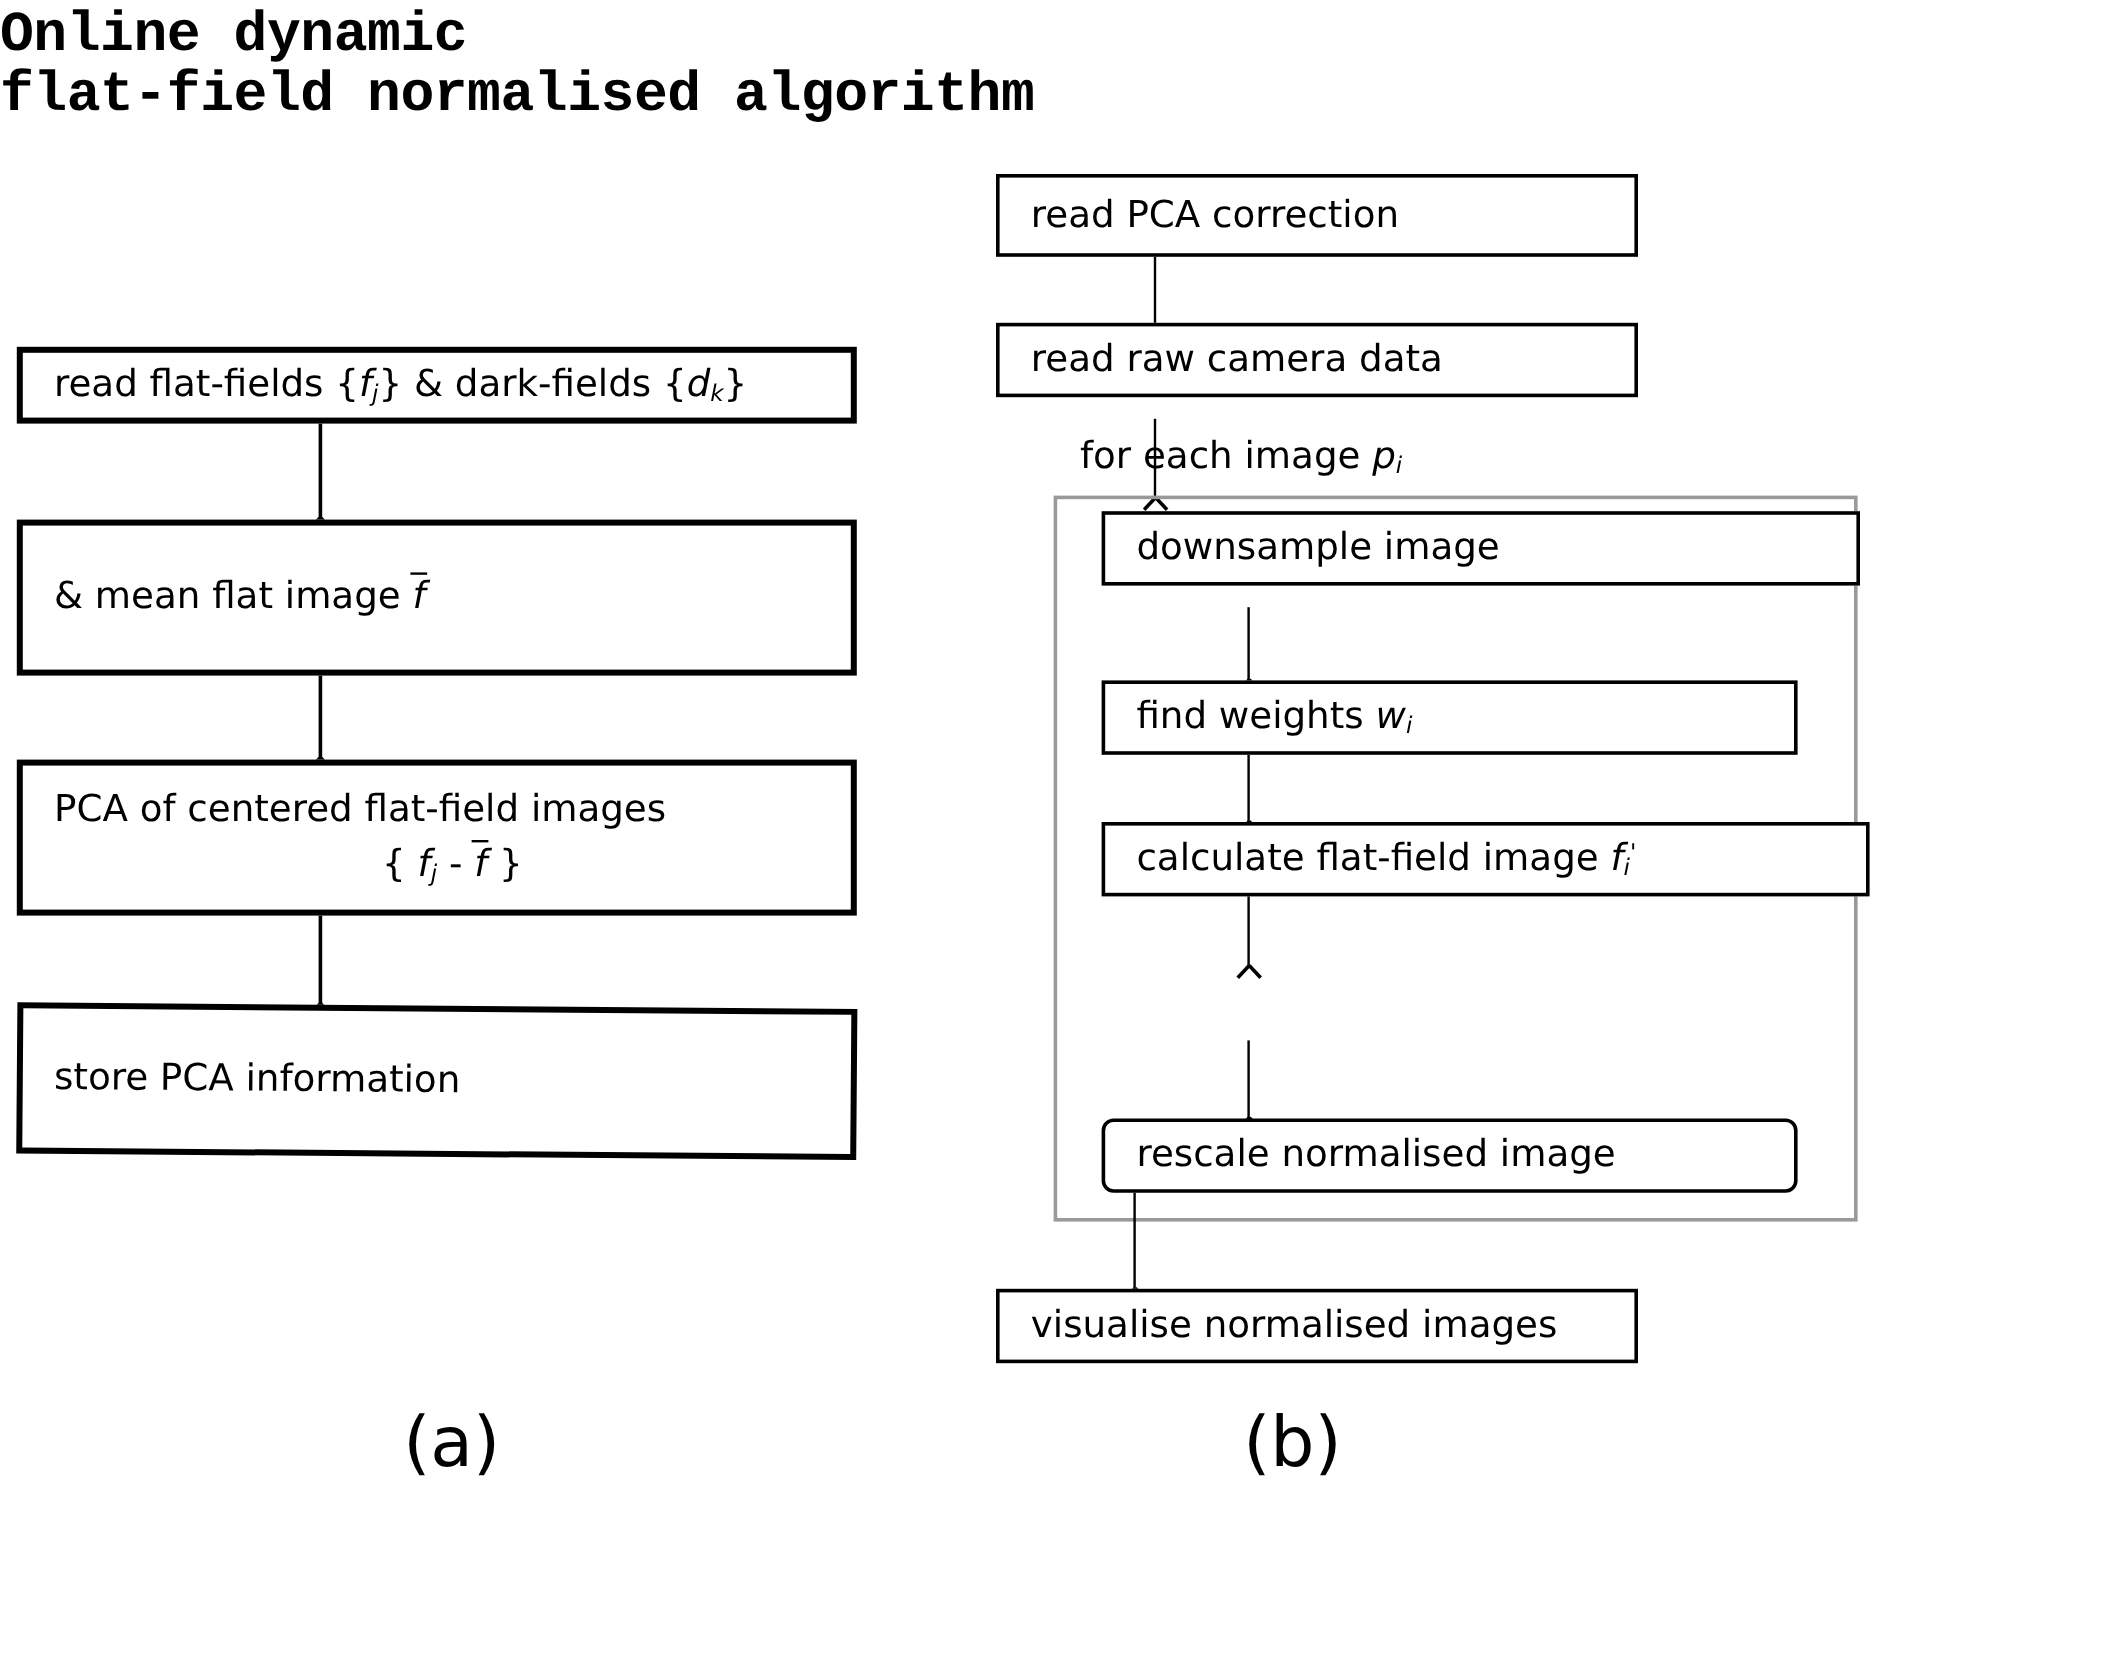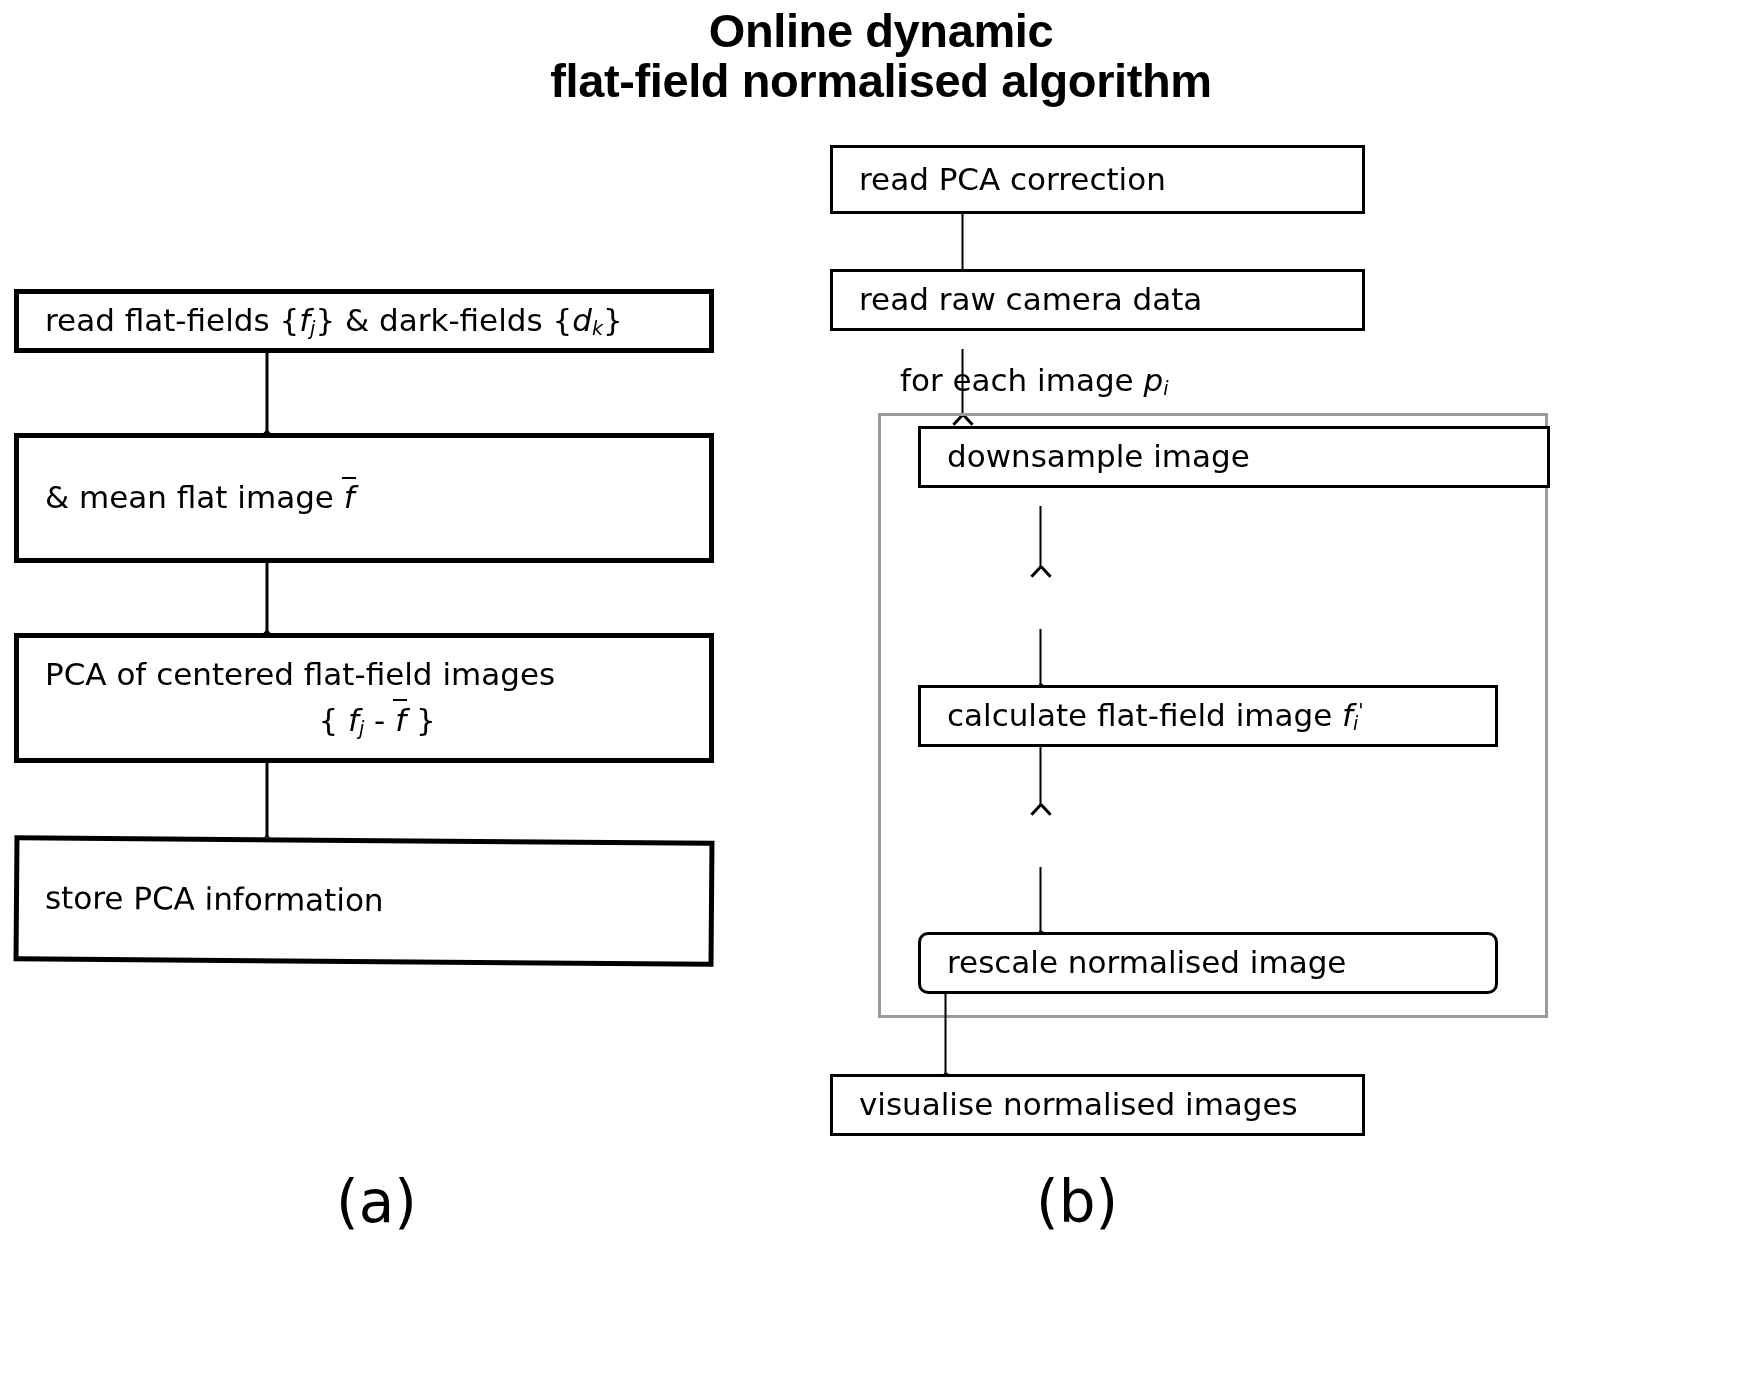--- a/index.html
+++ b/index.html
@@ -6,22 +6,22 @@
   body{
     width:1762px;height:1394px;position:relative;overflow:hidden;
     font-family:"DejaVu Sans","Liberation Sans",sans-serif;
     color:#000;
   }
   .canvas{position:absolute;inset:0;}
 
   
   .title{
     position:absolute;left:0;top:6px;width:1762px;
-    text-align:center;
-    font-family:Liberation Sans, sans-serif;
+    text-align:left;
+    font-family:Liberation Mono, monospace;
     font-weight:bold;
     font-size:47px;
     line-height:1.07;
     letter-spacing:-0.4px;
   }
   .title .l2{display:block;}
 
   
   .box{
     position:absolute;
@@ -161,27 +161,32 @@
 
   <div class="box thin left-pad" style="left:918px;top:426px;width:632px;height:62px;">
     <span>downsample image</span>
   </div>
 
   <div class="arrow thin" style="left:1028px;top:506px;width:26px;height:61px;">
     <span class="shaft"></span>
       <span class="head"></span>
   </div>
 
+  <div class="box thin left-pad" style="left:918px;top:567px;width:580px;height:62px;">
+    <span>
+      <span>find weights </span><span class="mi">w</span><sub>i</sub>
+    </span>
+  </div>
 
   <div class="arrow thin" style="left:1028px;top:629px;width:26px;height:56px;">
     <span class="shaft"></span>
       <span class="head"></span>
   </div>
 
-  <div class="box thin left-pad" style="left:918px;top:685px;width:580px;height:62px;">
+  <div class="box thin left-pad" style="left:918px;top:685px;width:640px;height:62px;">
     <span>
       <span>calculate flat-field image </span><span class="mi">f</span><sub>i</sub><sup>'</sup>
     </span>
   </div>
 
   <div class="arrow thin" style="left:1028px;top:747px;width:26px;height:58px;">
     <span class="shaft"></span>
       <span class="head"></span>
   </div>
 

